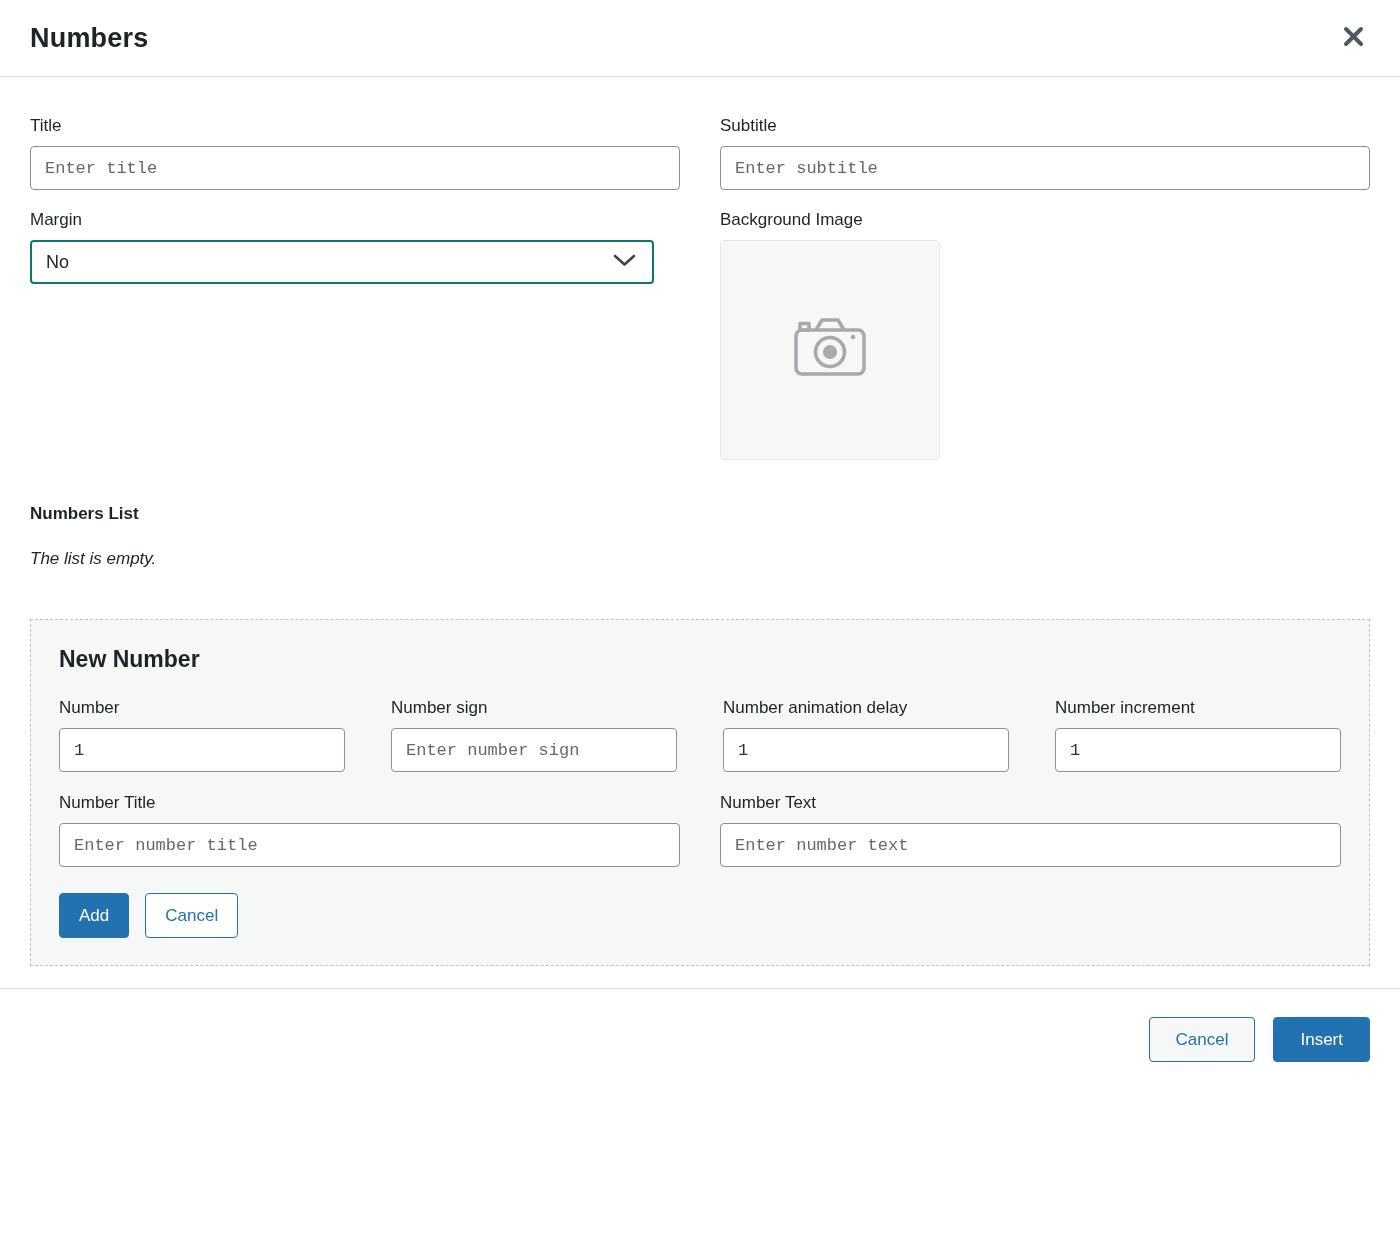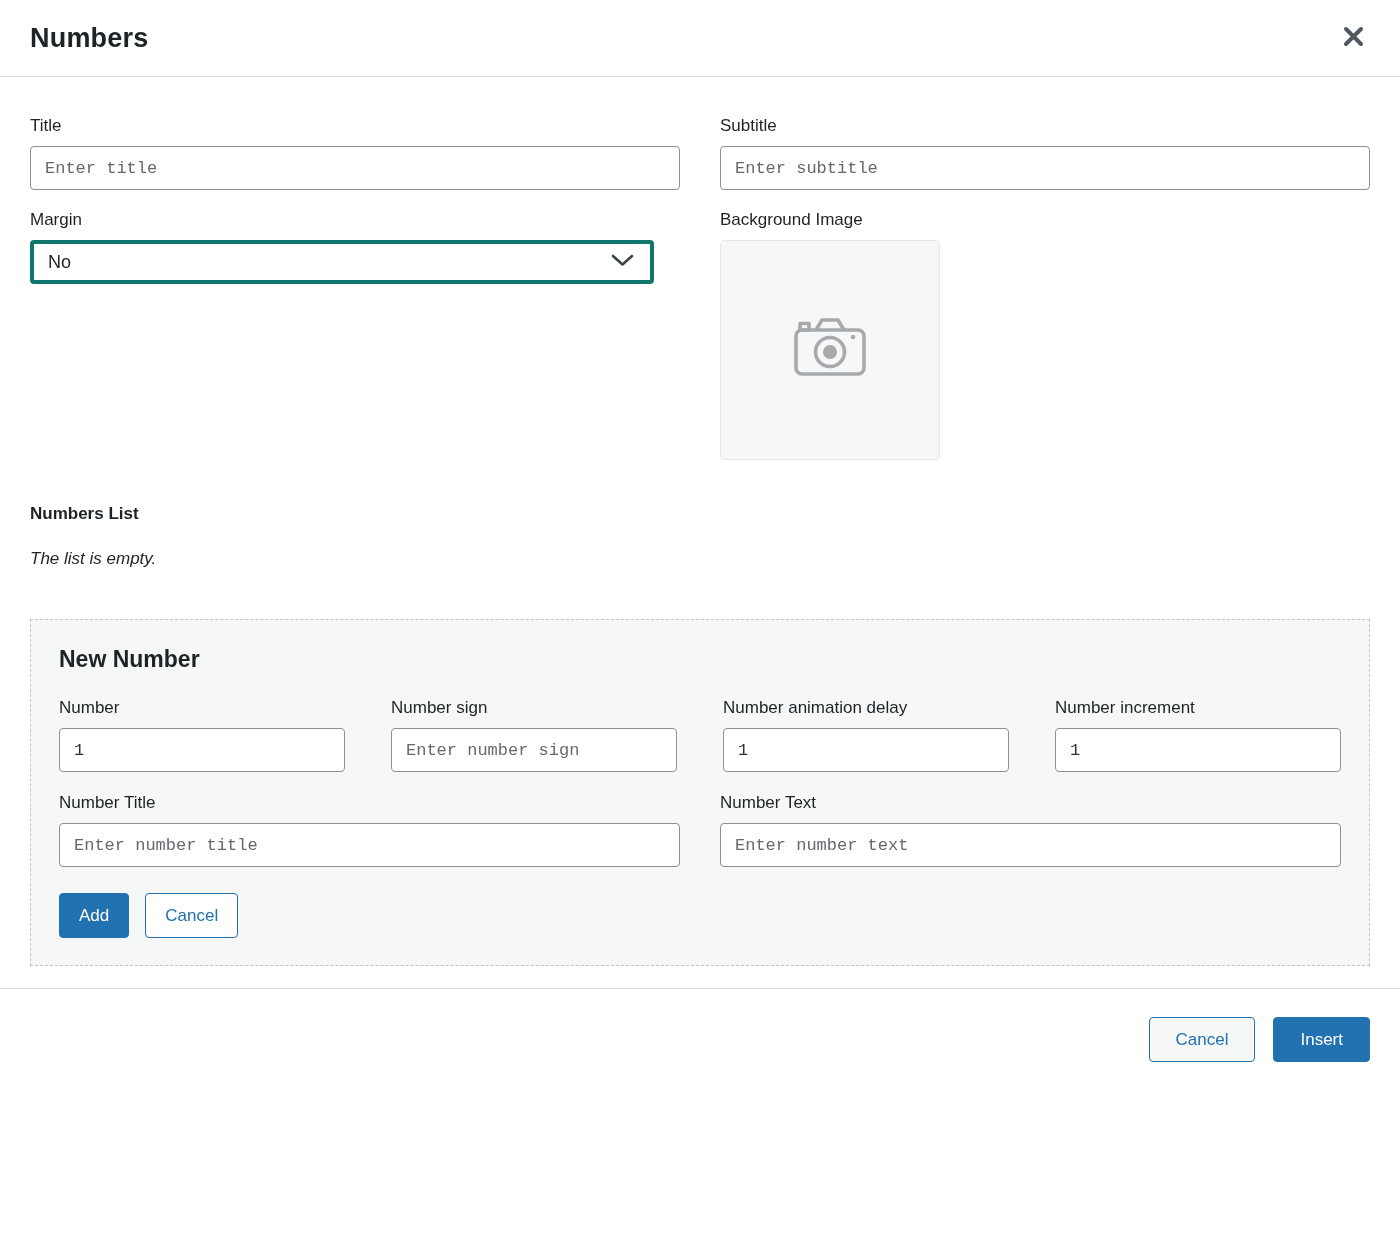--- a/index.html
+++ b/index.html
@@ -75,21 +75,21 @@
     color: #2c3338;
     background: #fff;
     outline: none;
   }
   .text-input::placeholder { color: #646970; opacity: 1; }
   .row-gap { margin-top: 19px; }
   
   .select-box {
     width: 624px;
     height: 44px;
-    border: 4px solid #0f766e;
+    border: 2px solid #0f766e;
     border-radius: 4px;
     background: #fff;
     display: flex;
     align-items: center;
     justify-content: space-between;
     padding: 0 16px 0 14px;
     cursor: pointer;
   }
   .select-value { font-size: 18px; color: #1d2327; }
   

